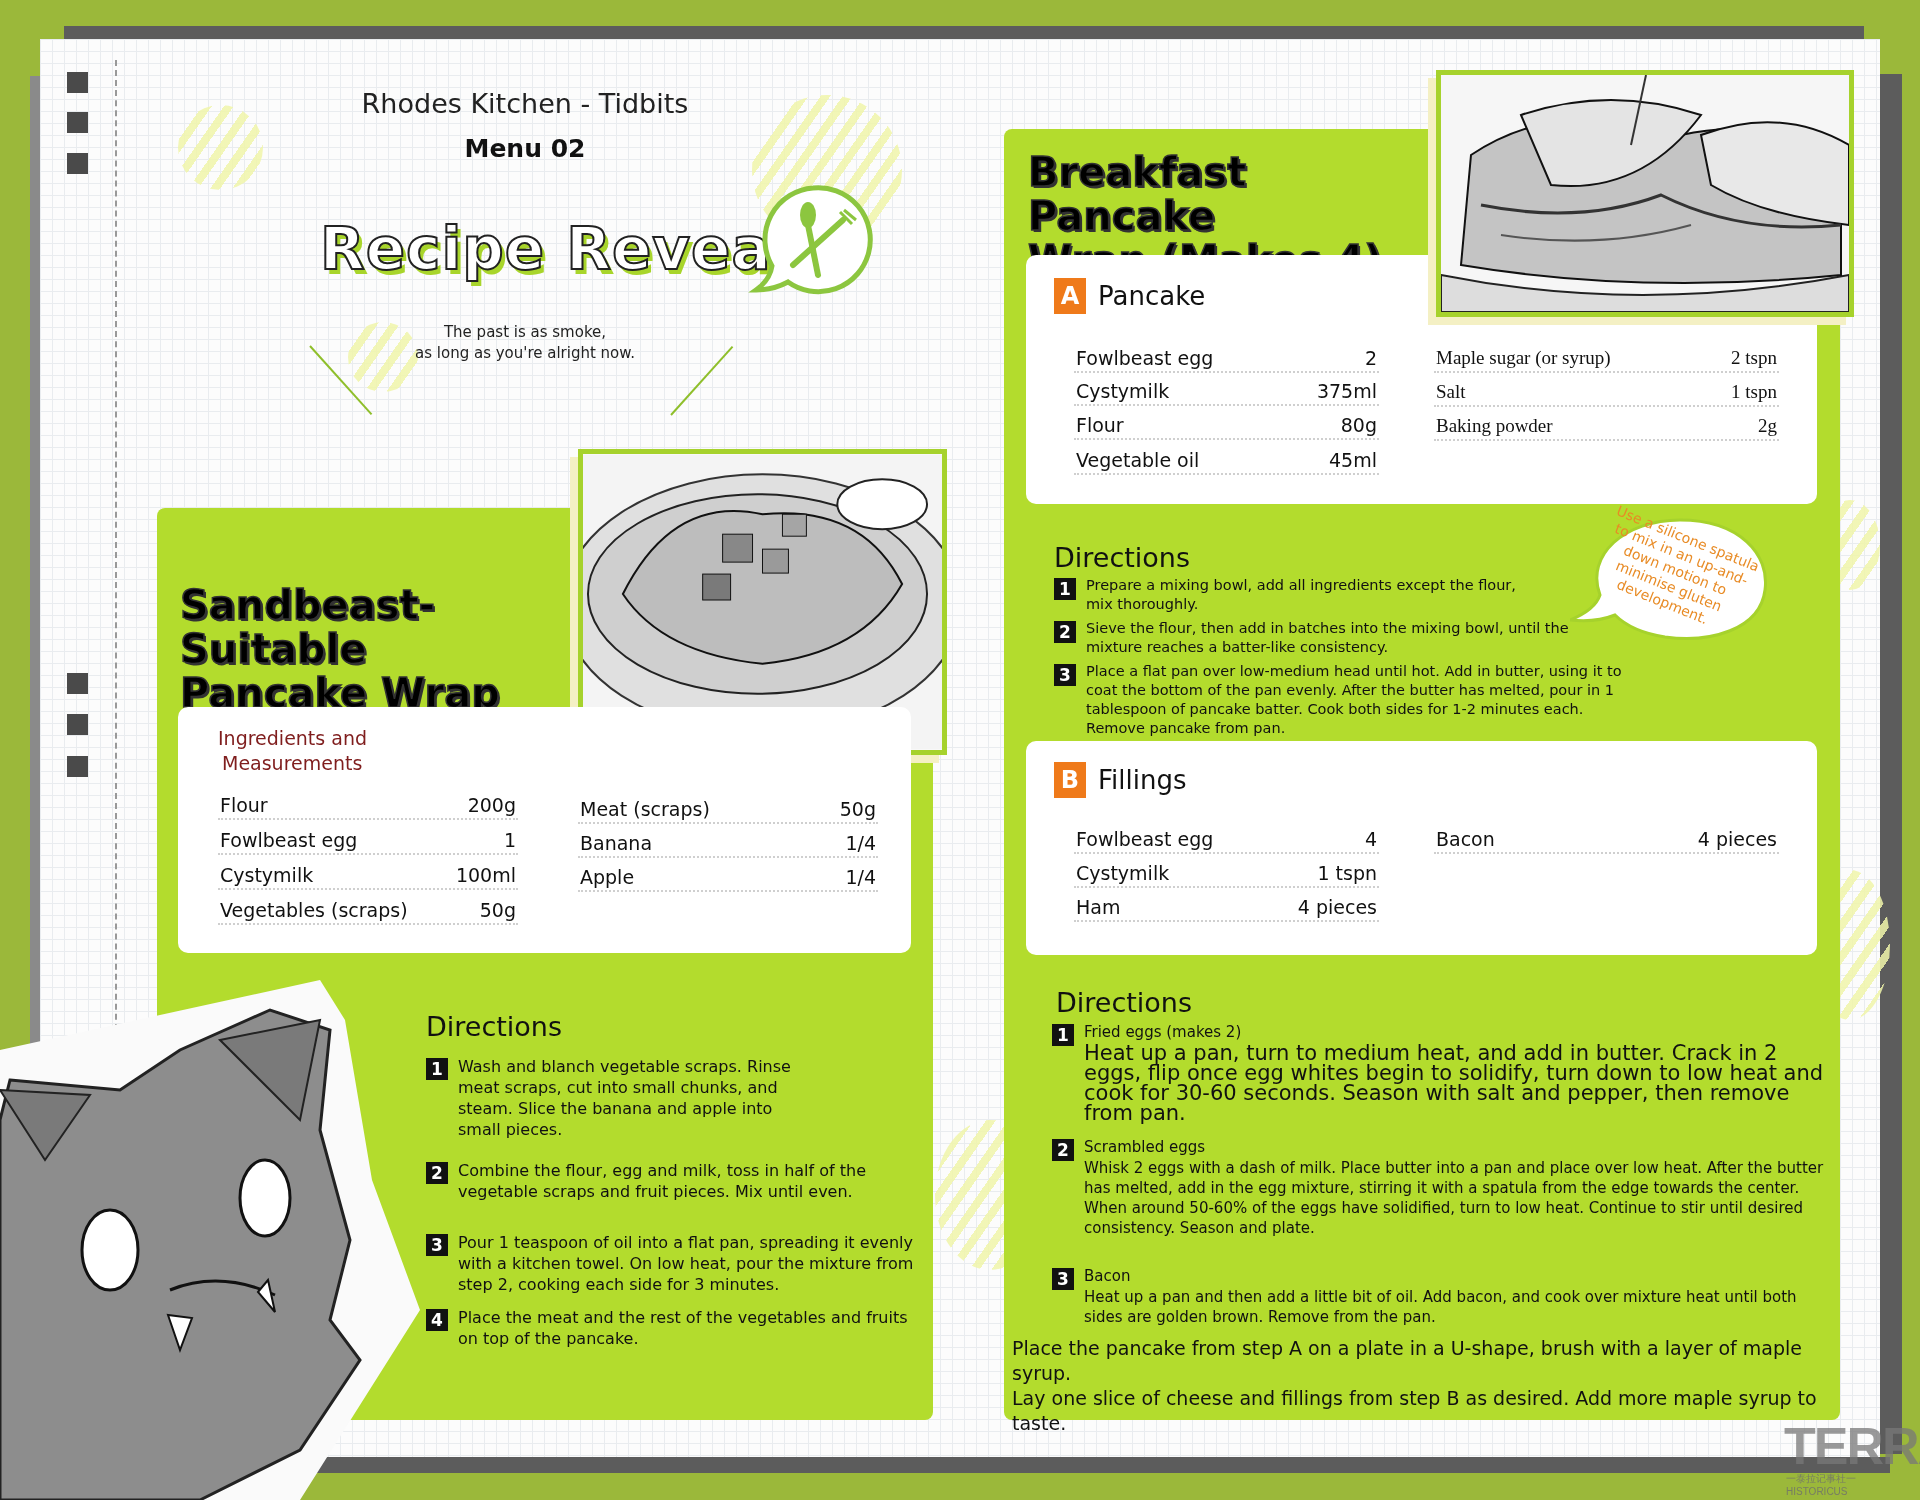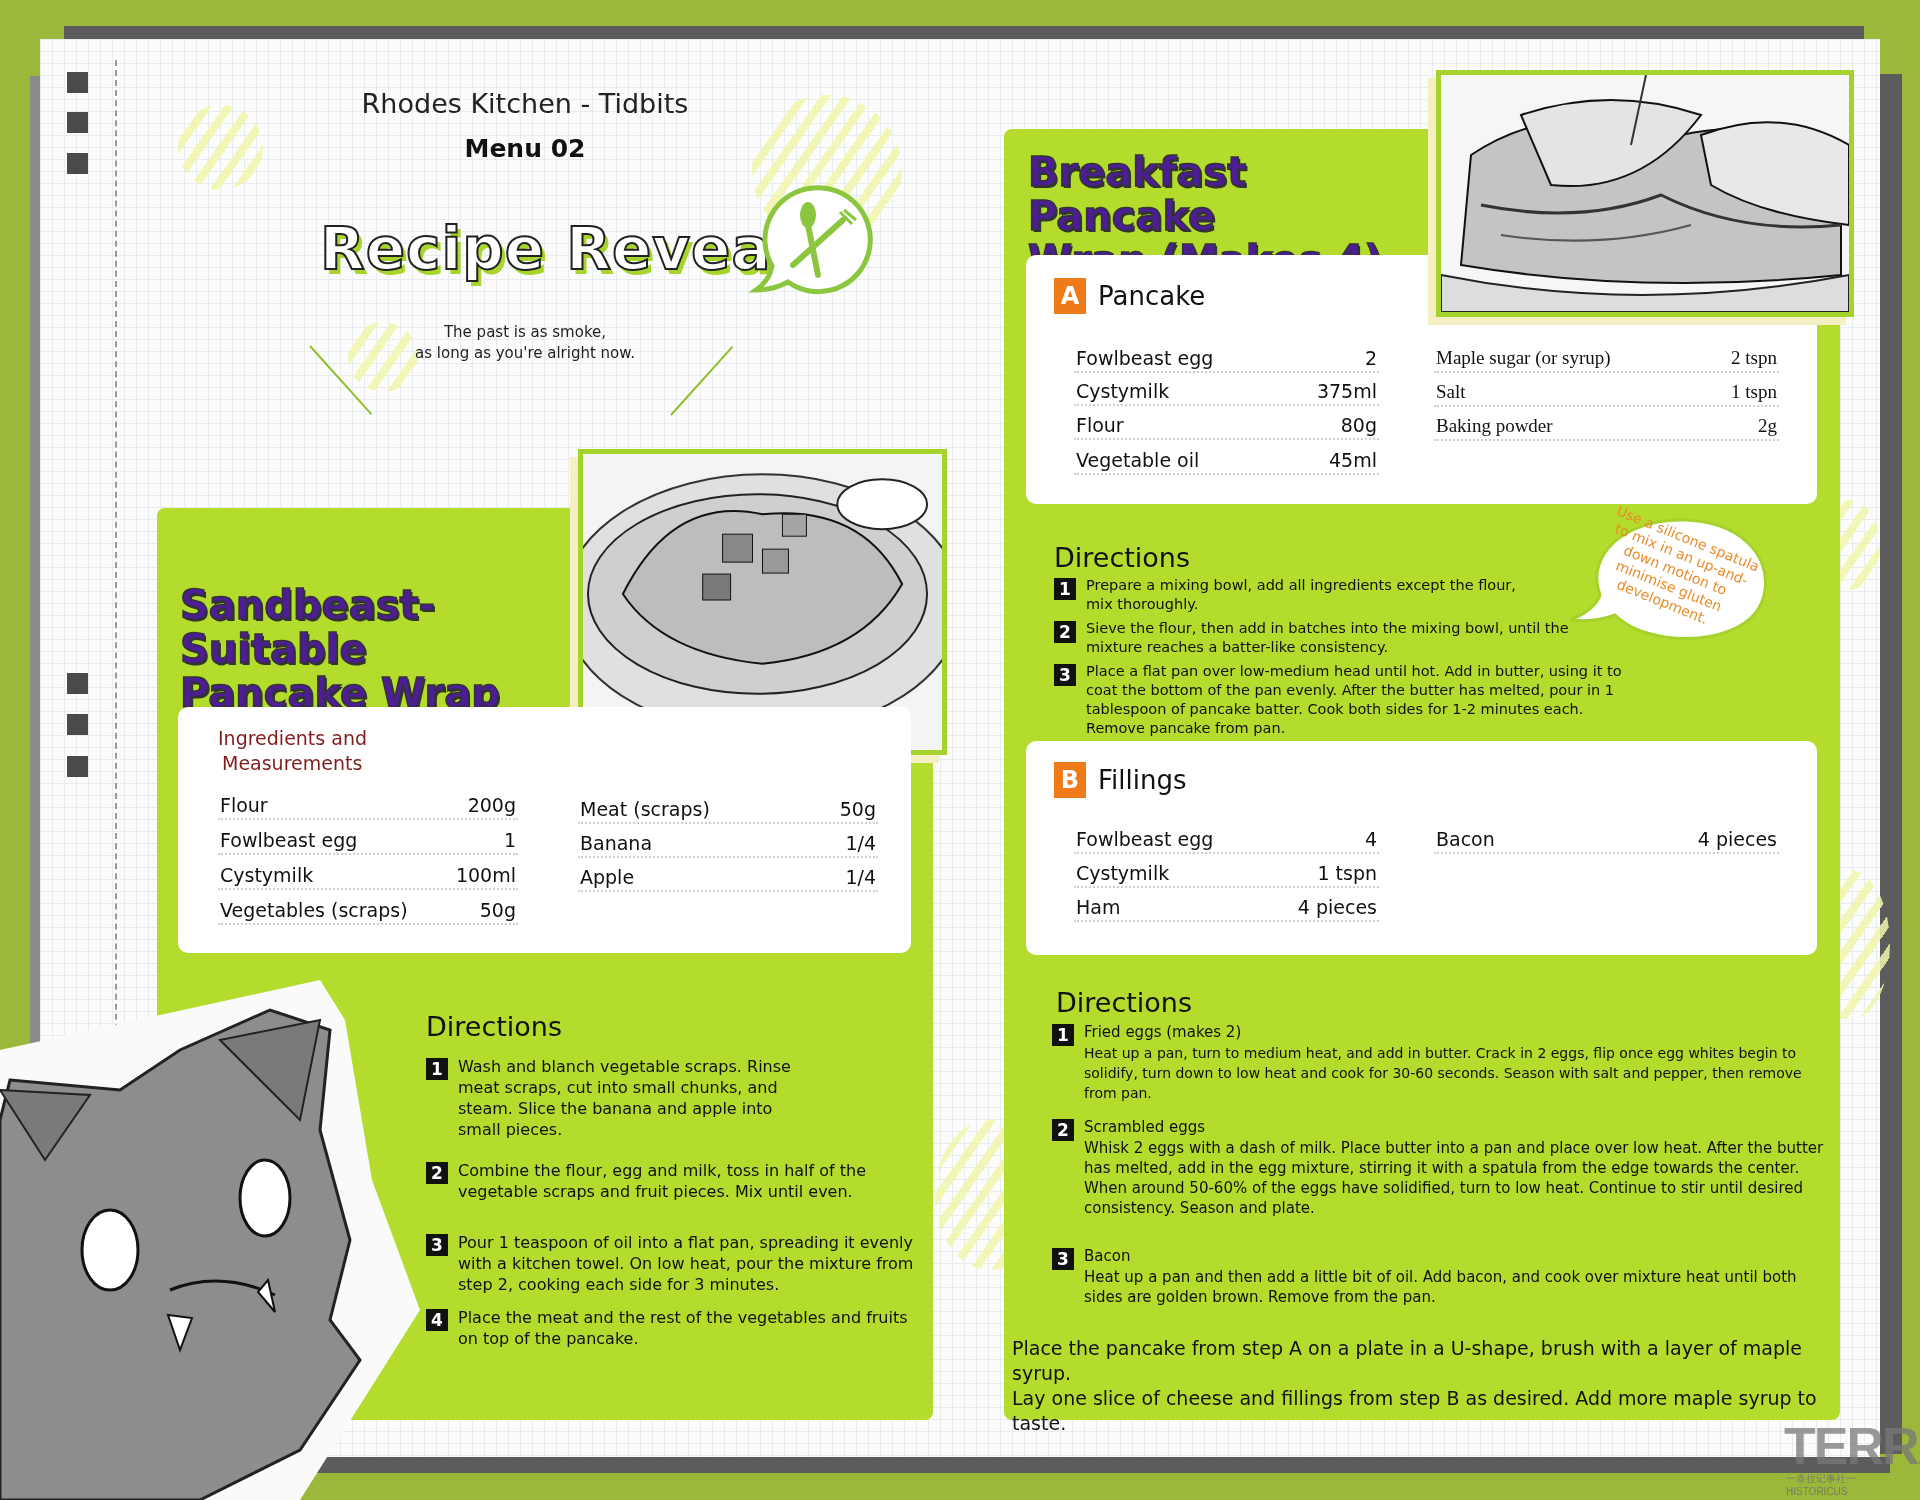--- a/index.html
+++ b/index.html
@@ -58,21 +58,21 @@
     background: #fff; border: 5px solid #a6d22c;
     box-shadow: -8px 8px 0 #f4f0c4;
     overflow: hidden;
   }
   .photo-left { left: 578px; top: 449px; width: 369px; height: 306px; }
   .photo-right { left: 1436px; top: 70px; width: 418px; height: 247px; }
   .sketch { width: 100%; height: 100%; }
 
   
   .recipe-title {
-    font-size: 40px; font-weight: bold; color: #4c1d95; line-height: 44px;
+    font-size: 40px; font-weight: bold; color: #000000; line-height: 44px;
     -webkit-text-stroke: 1.5px #333;
     text-shadow: 2px 2px 0 #333;
   }
   .left-title { left: 180px; top: 583px; width: 420px; }
   .right-title { left: 1028px; top: 150px; width: 400px; }
 
   
   .card { background: #fff; border-radius: 10px; }
   .left-card { left: 178px; top: 707px; width: 733px; height: 246px; }
   .pancake-card { left: 1026px; top: 255px; width: 791px; height: 249px; }
@@ -352,21 +352,21 @@
       <span>4 pieces</span>
     </li>
 </ul>
 
 <div class="abs dir-heading" style="left:1056px;top:987px;">Directions</div>
 <div class="abs" style="left:1052px;top:1022px;width:785px;">
   <div class="step" style="margin-bottom:14px">
     <div class="step-num">1</div>
     <div>
       <div class="step-title" style="font-size:15px">Fried eggs (makes 2)</div>
-      <div class="step-text" style="font-size:14px;line-height:20px">Heat up a pan, turn to medium heat, and add in butter. Crack in 2 eggs, flip once egg whites begin to solidify, turn down to low heat and cook for 30-60 seconds. Season with salt and pepper, then remove from pan.</div>
+      <div class="step-text" style="font-size:21px;line-height:20px">Heat up a pan, turn to medium heat, and add in butter. Crack in 2 eggs, flip once egg whites begin to solidify, turn down to low heat and cook for 30-60 seconds. Season with salt and pepper, then remove from pan.</div>
     </div>
   </div>
   <div class="step" style="margin-bottom:28px">
     <div class="step-num">2</div>
     <div>
       <div class="step-title" style="font-size:15px">Scrambled eggs</div>
       <div class="step-text" style="font-size:15px;line-height:20px">Whisk 2 eggs with a dash of milk. Place butter into a pan and place over low heat. After the butter has melted, add in the egg mixture, stirring it with a spatula from the edge towards the center. When around 50-60% of the eggs have solidified, turn to low heat. Continue to stir until desired consistency. Season and plate.</div>
     </div>
   </div>
   <div class="step">

